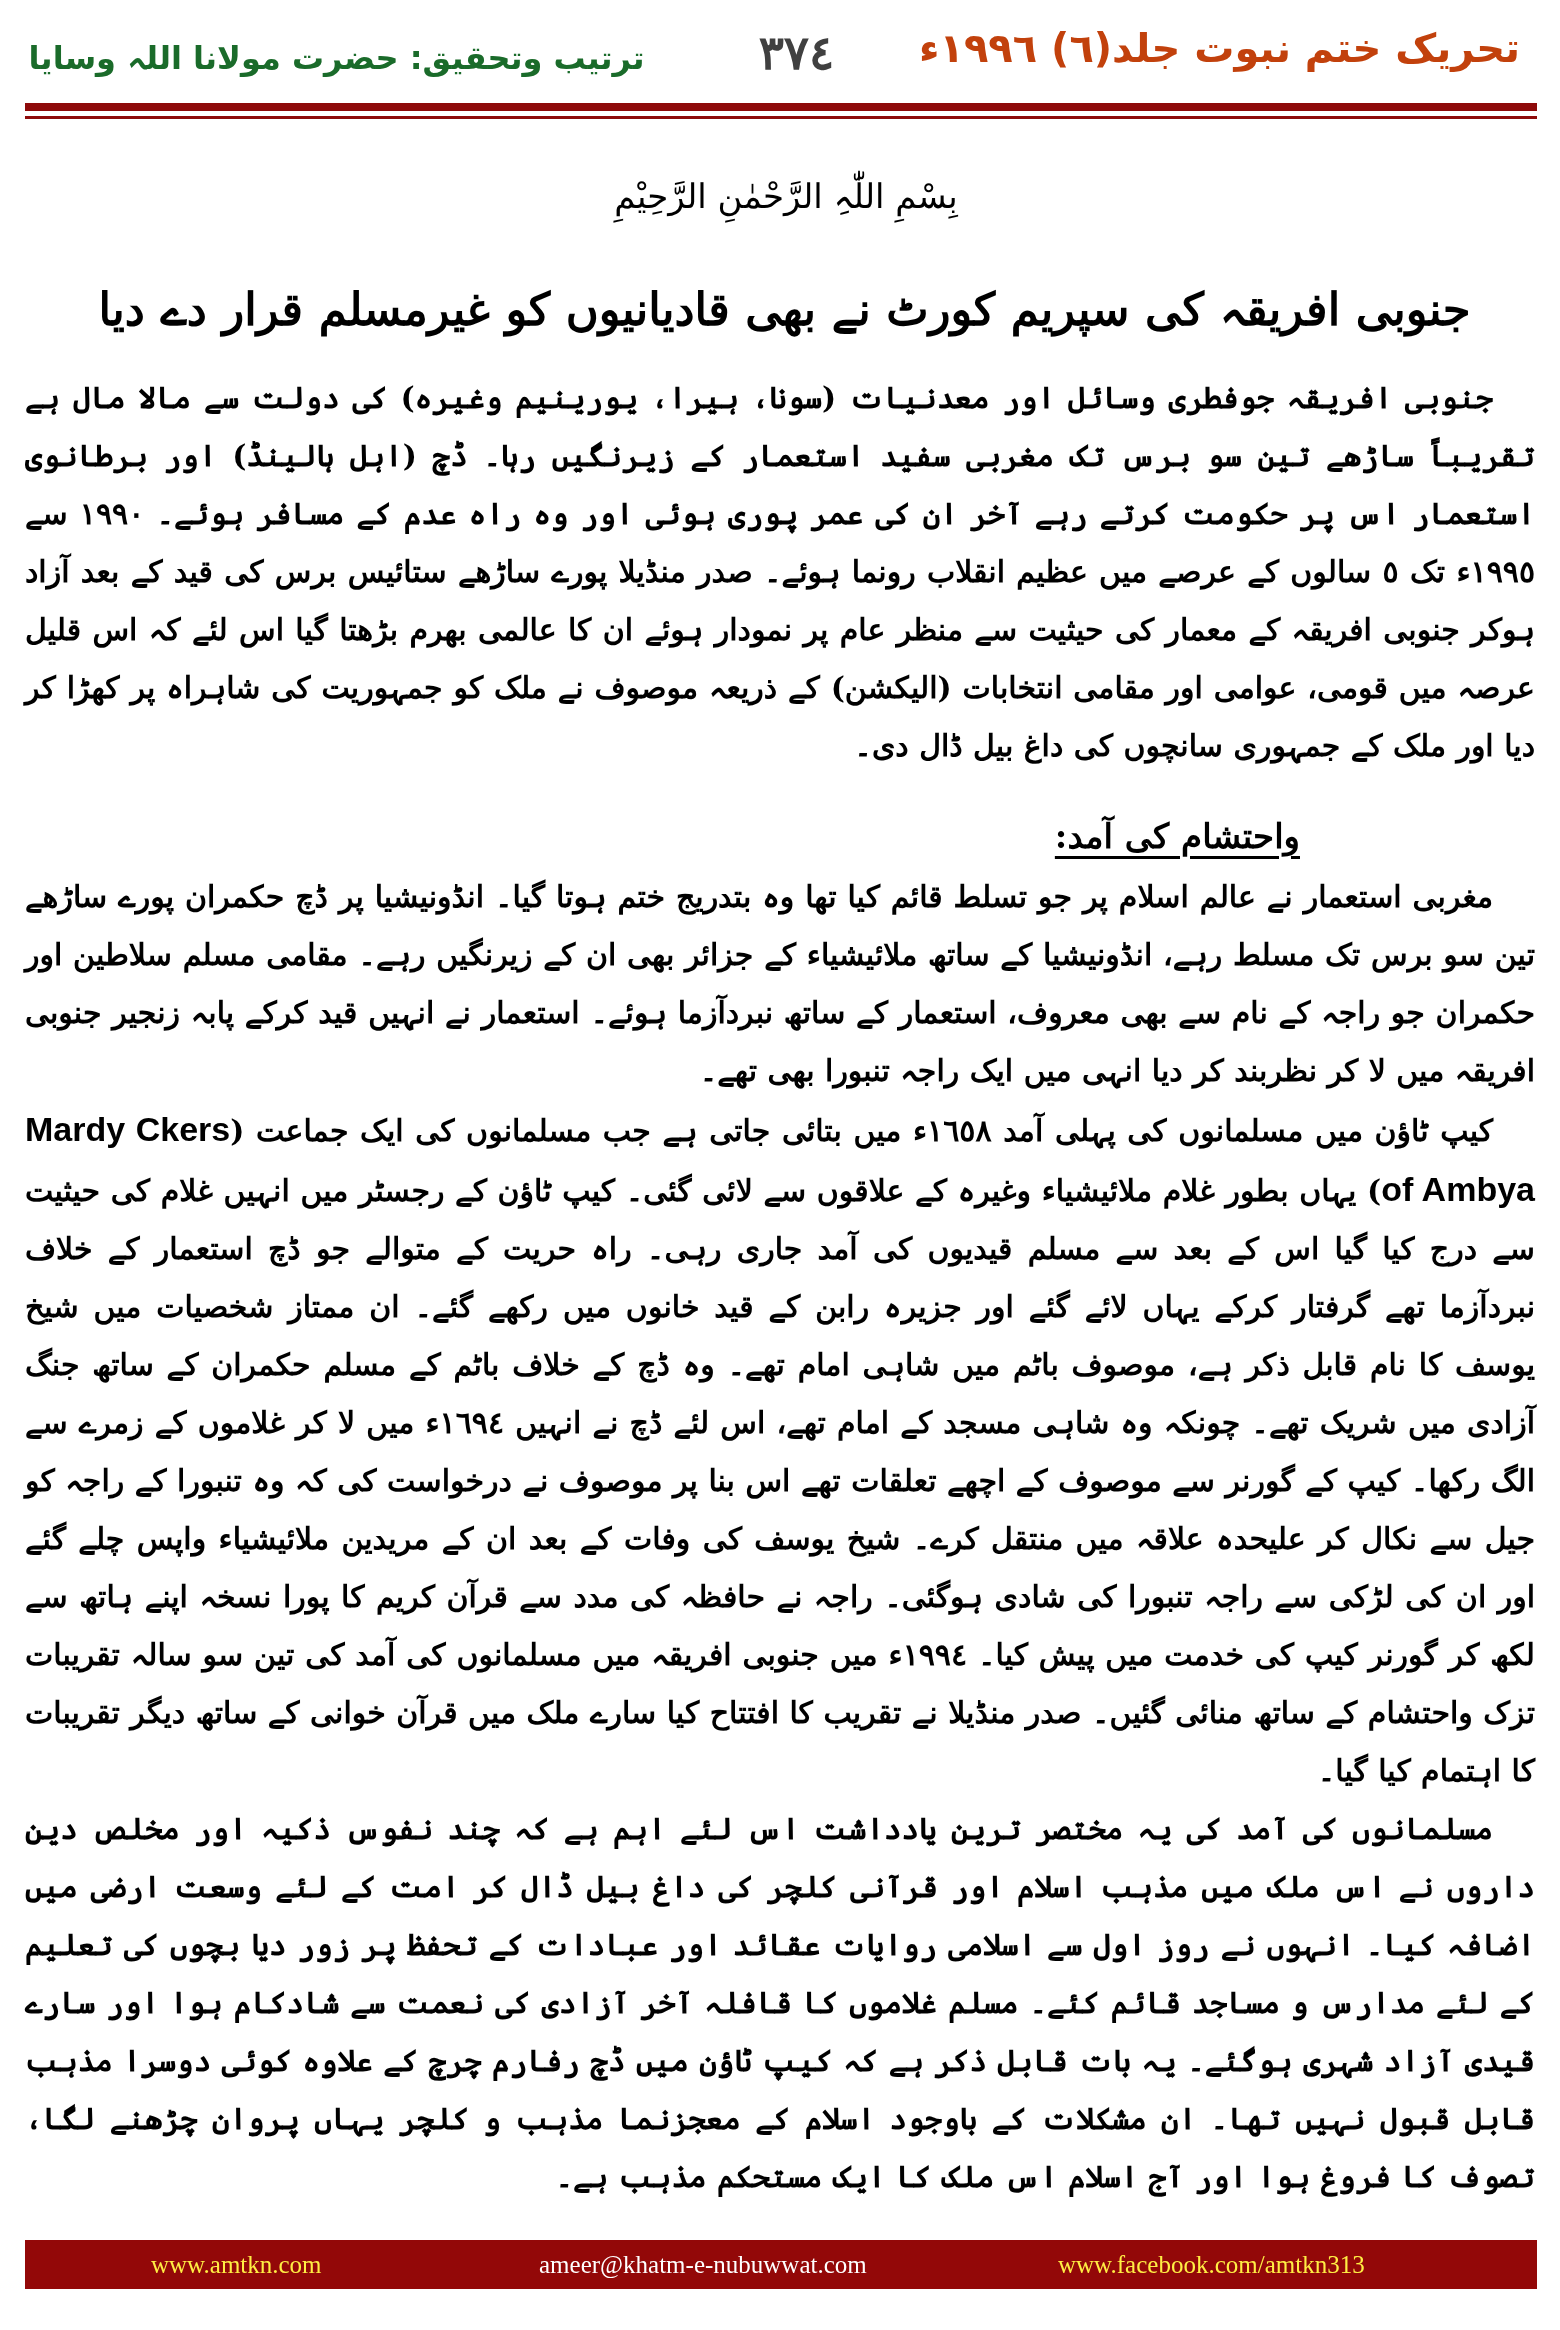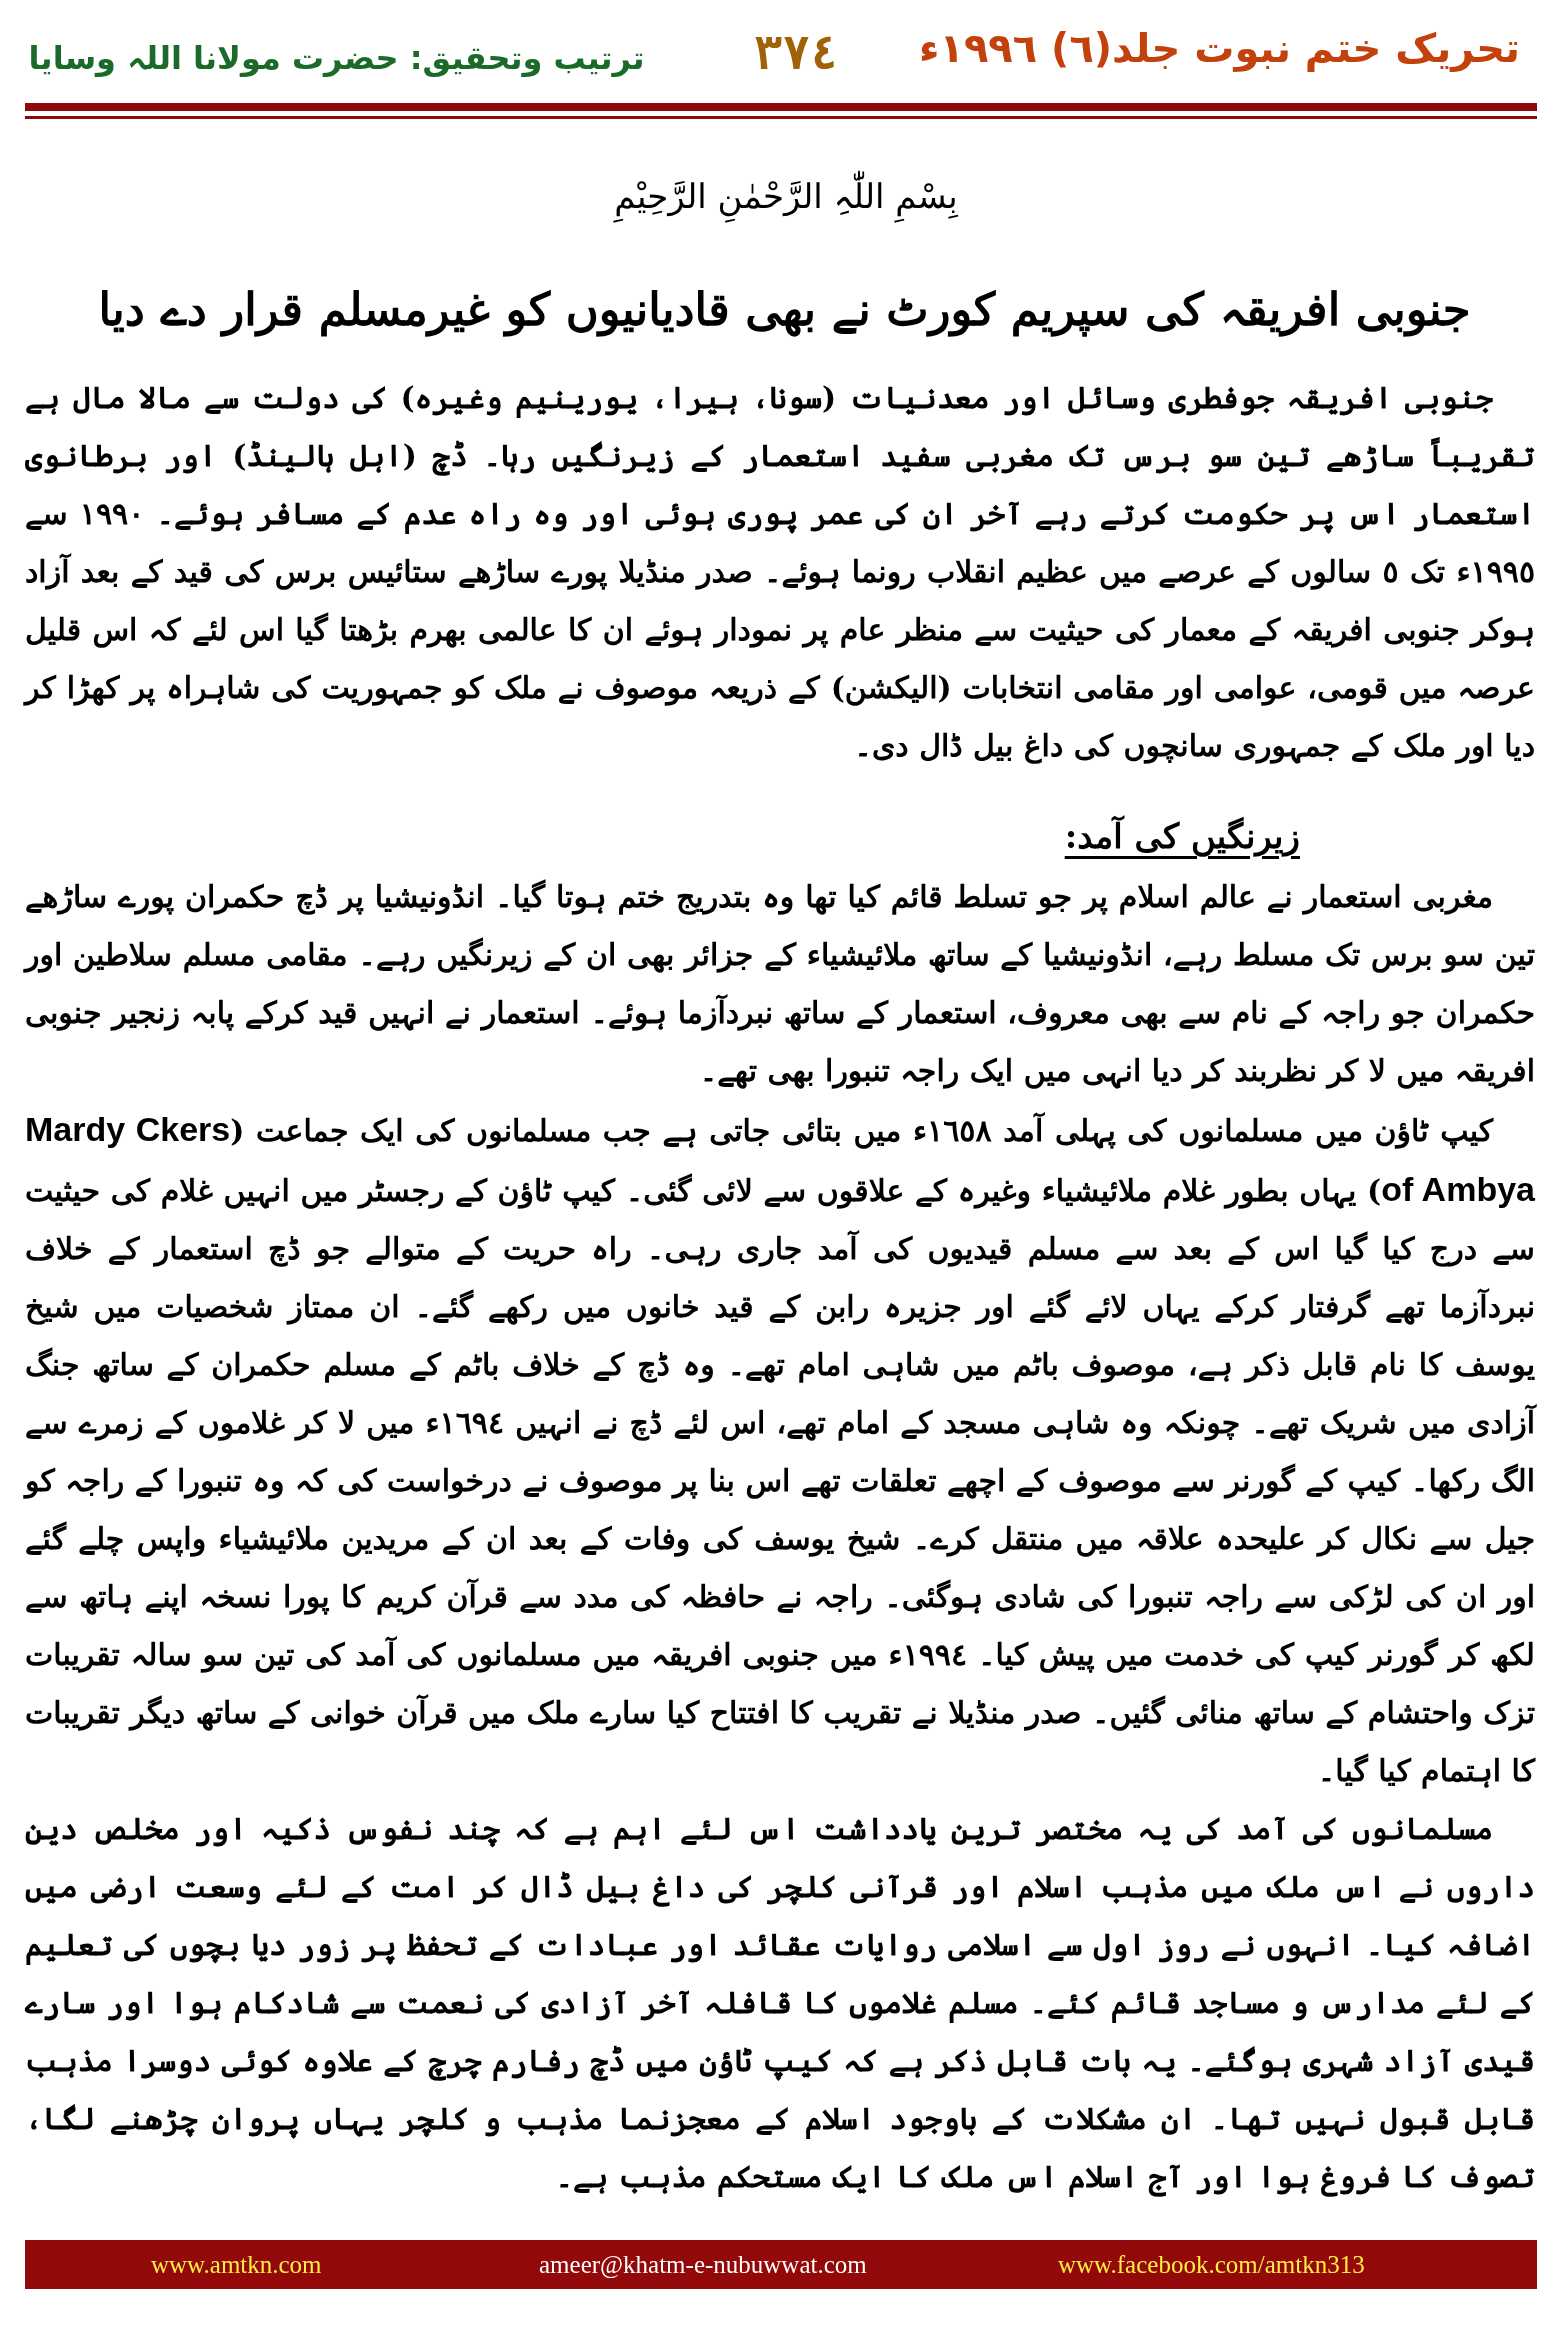--- a/index.html
+++ b/index.html
@@ -1,20 +1,20 @@
 <!DOCTYPE html>
 <html style="font-size:13.4px"><head>
 <meta charset="utf-8">
 <style>
   html, body { margin:0; padding:0; background:#ffffff; }
   body { width:1560px; height:2330px; position:relative; overflow:hidden; font-family:"DejaVu Sans", sans-serif; color:#000; }
   .header { position:absolute; top:0; left:0; width:1560px; height:92px; }
   .hdr-left { position:absolute; left:28.6px; top:25px; color:#1a6b2a; font-size:32px; font-weight:bold; direction:rtl;margin-top:14px; }
   .hdr-right { position:absolute; right:40px; top:25px; color:#c2410c; font-size:40px; font-weight:bold; direction:rtl; }
-  .hdr-page { position:absolute; left:0; right:0; top:25px; text-align:center; color:#a16207; font-size:47px; font-weight:bold; font-family:Liberation Mono, monospace;padding-left:33px; }
+  .hdr-page { position:absolute; left:0; right:0; top:25px; text-align:center; color:#404040; font-size:47px; font-weight:bold; font-family:Liberation Sans, sans-serif;padding-left:33px; }
   .rule-thick { position:absolute; left:25px; width:1512px; top:103px; height:8.4px; background:#8e0a0a; }
   .rule-thin { position:absolute; left:25px; width:1512px; top:116px; height:3.4px; background:#8e0a0a; }
   .bismillah { position:absolute; left:0; right:0; top:176px; text-align:center; font-size:34px; font-family:"DejaVu Serif", serif; direction:rtl;padding-left:12px; }
   .title { position:absolute; right:25px; left:34px; top:244px; direction:rtl; text-align:center; font-size:45px; font-weight:bold; line-height:72px; font-family:"DejaVu Serif", serif; }
   .content { position:absolute; right:25px; left:25px; top:369px; direction:rtl; text-align:justify; font-size:30px; font-weight:bold; line-height:58px; font-family:"DejaVu Serif", serif; }
   .content p { margin:0; text-indent:0; text-align-last:right; }
   .content p.indent { text-indent:42px; }
   .subheading { margin:32px 0 3.4px 0; font-size:34px; font-weight:bold; text-decoration:underline; text-underline-offset:8.4px; text-decoration-thickness:3.4px; padding-right:235px; }
   .latin { font-family:"Liberation Sans", sans-serif; font-weight:bold; direction:ltr; unicode-bidi:embed; font-size:34px; }
   .footer { position:absolute; left:25px; width:1512px; top:2240px; height:49px; background:#930808; display:flex; align-items:center; }
@@ -33,21 +33,21 @@
 </div>
 <div class="rule-thick"></div>
 <div class="rule-thin"></div>
 
 <div class="bismillah">بِسْمِ اللّٰہِ الرَّحْمٰنِ الرَّحِیْمِ</div>
 
 <h1 class="title">جنوبی افریقہ کی سپریم کورٹ نے بھی قادیانیوں کو غیرمسلم قرار دے دیا</h1>
 
 <div class="content">
   <p class="indent">جنوبی افریقہ جوفطری وسائل اور معدنیات (سونا، ہیرا، یورینیم وغیرہ) کی دولت سے مالا مال ہے تقریباً ساڑھے تین سو برس تک مغربی سفید استعمار کے زیرنگیں رہا۔ ڈچ (اہل ہالینڈ) اور برطانوی استعمار اس پر حکومت کرتے رہے آخر ان کی عمر پوری ہوئی اور وہ راہ عدم کے مسافر ہوئے۔ ١٩٩٠ سے ١٩٩٥ء تک ٥ سالوں کے عرصے میں عظیم انقلاب رونما ہوئے۔ صدر منڈیلا پورے ساڑھے ستائیس برس کی قید کے بعد آزاد ہوکر جنوبی افریقہ کے معمار کی حیثیت سے منظر عام پر نمودار ہوئے ان کا عالمی بھرم بڑھتا گیا اس لئے کہ اس قلیل عرصہ میں قومی، عوامی اور مقامی انتخابات (الیکشن) کے ذریعہ موصوف نے ملک کو جمہوریت کی شاہراہ پر کھڑا کر دیا اور ملک کے جمہوری سانچوں کی داغ بیل ڈال دی۔</p>
-  <div class="subheading">زیرنگیں کی آمد:</div>
+  <div class="subheading">واحتشام کی آمد:</div>
   <p class="indent">مغربی استعمار نے عالم اسلام پر جو تسلط قائم کیا تھا وہ بتدریج ختم ہوتا گیا۔ انڈونیشیا پر ڈچ حکمران پورے ساڑھے تین سو برس تک مسلط رہے، انڈونیشیا کے ساتھ ملائیشیاء کے جزائر بھی ان کے زیرنگیں رہے۔ مقامی مسلم سلاطین اور حکمران جو راجہ کے نام سے بھی معروف، استعمار کے ساتھ نبردآزما ہوئے۔ استعمار نے انہیں قید کرکے پابہ زنجیر جنوبی افریقہ میں لا کر نظربند کر دیا انہی میں ایک راجہ تنبورا بھی تھے۔</p>
   <p class="indent"><span>کیپ ٹاؤن میں مسلمانوں کی پہلی آمد ١٦٥٨ء میں بتائی جاتی ہے جب مسلمانوں کی ایک جماعت (</span><span class="latin">Mardy Ckers of Ambya</span><span>) یہاں بطور غلام ملائیشیاء وغیرہ کے علاقوں سے لائی گئی۔ کیپ ٹاؤن کے رجسٹر میں انہیں غلام کی حیثیت سے درج کیا گیا اس کے بعد سے مسلم قیدیوں کی آمد جاری رہی۔ راہ حریت کے متوالے جو ڈچ استعمار کے خلاف نبردآزما تھے گرفتار کرکے یہاں لائے گئے اور جزیرہ رابن کے قید خانوں میں رکھے گئے۔ ان ممتاز شخصیات میں شیخ یوسف کا نام قابل ذکر ہے، موصوف باٹم میں شاہی امام تھے۔ وہ ڈچ کے خلاف باٹم کے مسلم حکمران کے ساتھ جنگ آزادی میں شریک تھے۔ چونکہ وہ شاہی مسجد کے امام تھے، اس لئے ڈچ نے انہیں ١٦٩٤ء میں لا کر غلاموں کے زمرے سے الگ رکھا۔ کیپ کے گورنر سے موصوف کے اچھے تعلقات تھے اس بنا پر موصوف نے درخواست کی کہ وہ تنبورا کے راجہ کو جیل سے نکال کر علیحدہ علاقہ میں منتقل کرے۔ شیخ یوسف کی وفات کے بعد ان کے مریدین ملائیشیاء واپس چلے گئے اور ان کی لڑکی سے راجہ تنبورا کی شادی ہوگئی۔ راجہ نے حافظہ کی مدد سے قرآن کریم کا پورا نسخہ اپنے ہاتھ سے لکھ کر گورنر کیپ کی خدمت میں پیش کیا۔ ١٩٩٤ء میں جنوبی افریقہ میں مسلمانوں کی آمد کی تین سو سالہ تقریبات تزک واحتشام کے ساتھ منائی گئیں۔ صدر منڈیلا نے تقریب کا افتتاح کیا سارے ملک میں قرآن خوانی کے ساتھ دیگر تقریبات کا اہتمام کیا گیا۔</span></p>
   <p class="indent">مسلمانوں کی آمد کی یہ مختصر ترین یادداشت اس لئے اہم ہے کہ چند نفوس ذکیہ اور مخلص دین داروں نے اس ملک میں مذہب اسلام اور قرآنی کلچر کی داغ بیل ڈال کر امت کے لئے وسعت ارضی میں اضافہ کیا۔ انہوں نے روز اول سے اسلامی روایات عقائد اور عبادات کے تحفظ پر زور دیا بچوں کی تعلیم کے لئے مدارس و مساجد قائم کئے۔ مسلم غلاموں کا قافلہ آخر آزادی کی نعمت سے شادکام ہوا اور سارے قیدی آزاد شہری ہوگئے۔ یہ بات قابل ذکر ہے کہ کیپ ٹاؤن میں ڈچ رفارم چرچ کے علاوہ کوئی دوسرا مذہب قابل قبول نہیں تھا۔ ان مشکلات کے باوجود اسلام کے معجزنما مذہب و کلچر یہاں پروان چڑھنے لگا، تصوف کا فروغ ہوا اور آج اسلام اس ملک کا ایک مستحکم مذہب ہے۔</p>
 </div>
 
 <div class="footer">
   <a class="f1">www.amtkn.com</a>
   <a class="f2">ameer@khatm-e-nubuwwat.com</a>
   <a class="f3">www.facebook.com/amtkn313</a>
 </div>

